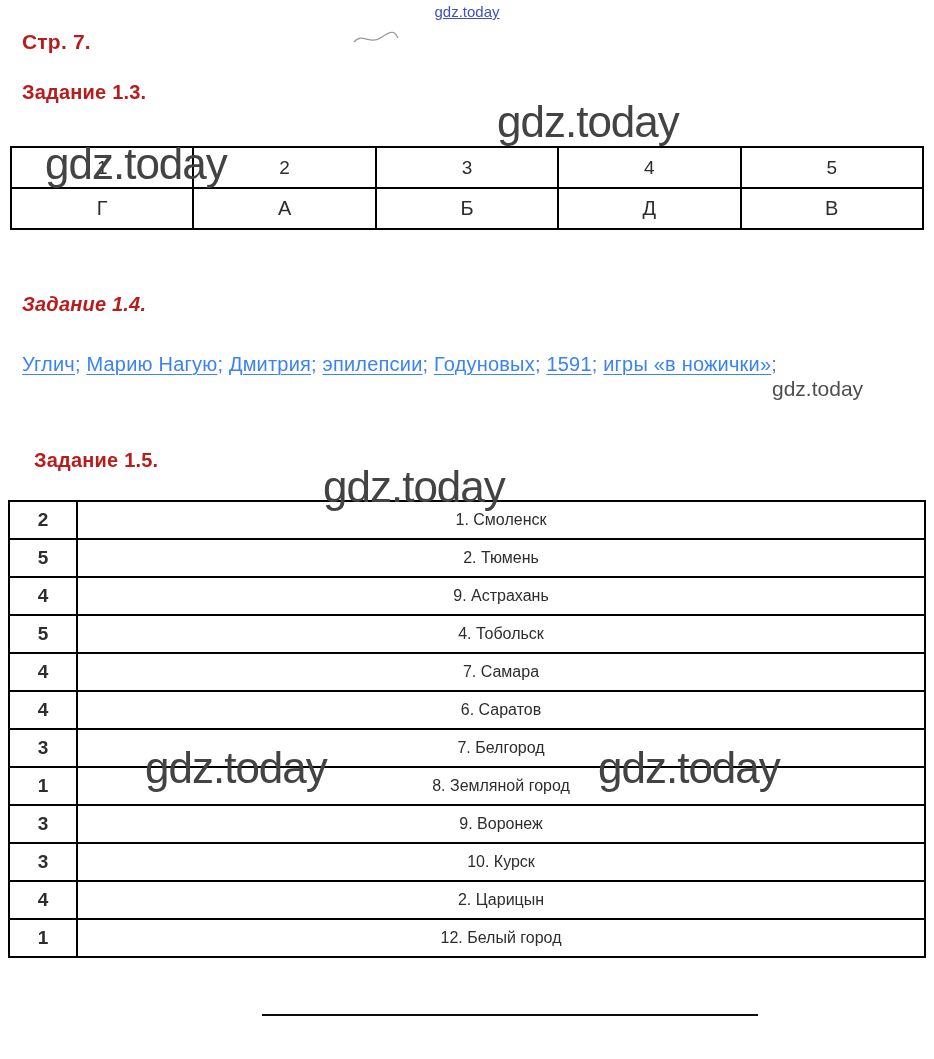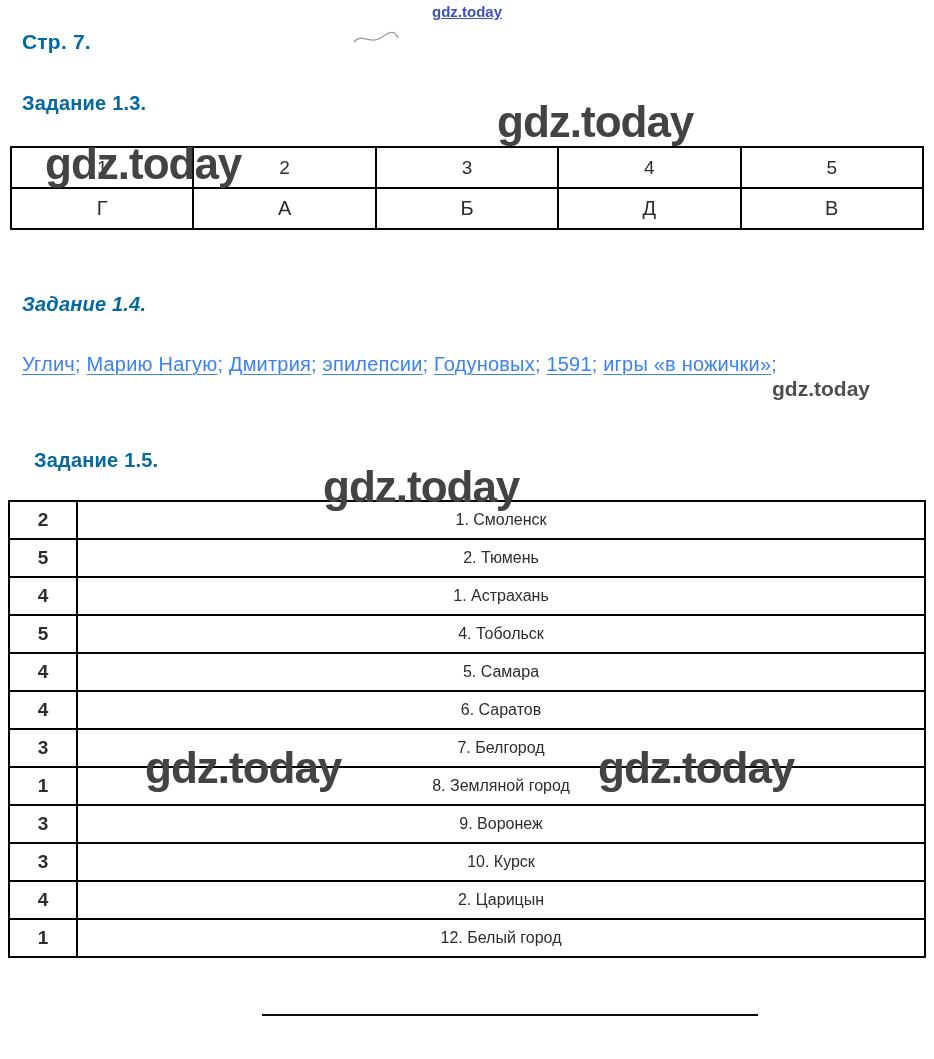--- a/index.html
+++ b/index.html
@@ -6,31 +6,31 @@
   html,body { background:#ffffff; }
   body {
     width:934px; height:1059px;
     font-family:"Liberation Sans","DejaVu Sans",sans-serif;
     color:#2d2d2d;
   }
   .page { position:relative; width:934px; height:1059px; background:#fff; overflow:hidden; }
 
   .heading {
     position:absolute; left:22px;
-    font-weight:bold; font-size:20px; color:#0369a1; letter-spacing:0.2px;
+    font-weight:bold; font-size:20px; color:#b91c1c; letter-spacing:0.2px;
     white-space:nowrap;
   }
   .page-title { top:30px; font-size:21px; }
-  .h-13 { top:92px; }
+  .h-13 { top:81px; }
   .h-14 { top:293px;font-style:italic; }
   .h-15 { top:449px;margin-left:12px; }
 
   .wm {
     position:absolute; z-index:5; white-space:nowrap;
-    color:#434343; font-size:44px; letter-spacing:-1px; font-weight:700;
+    color:#434343; font-size:44px; letter-spacing:-1px; font-weight:400;
   }
   .wm-top {
     font-size:15px; letter-spacing:0; color:#3f51c1;
     text-decoration:underline; left:50%; transform:translateX(-50%); top:3px;
   }
   .wm-a { left:497px; top:97px; }
   .wm-b { left:45px;  top:139px; }
   .wm-c { left:323px; top:462px; }
   .wm-d { left:145px; top:743px; }
   .wm-e { left:598px; top:743px; }
@@ -111,29 +111,29 @@
         <tr>
       <td class="num">2</td>
       <td class="city">1. Смоленск</td>
     </tr>
     <tr>
       <td class="num">5</td>
       <td class="city">2. Тюмень</td>
     </tr>
     <tr>
       <td class="num">4</td>
-      <td class="city">1. Астрахань</td>
+      <td class="city">9. Астрахань</td>
     </tr>
     <tr>
       <td class="num">5</td>
       <td class="city">4. Тобольск</td>
     </tr>
     <tr>
       <td class="num">4</td>
-      <td class="city">5. Самара</td>
+      <td class="city">7. Самара</td>
     </tr>
     <tr>
       <td class="num">4</td>
       <td class="city">6. Саратов</td>
     </tr>
     <tr>
       <td class="num">3</td>
       <td class="city">7. Белгород</td>
     </tr>
     <tr>

